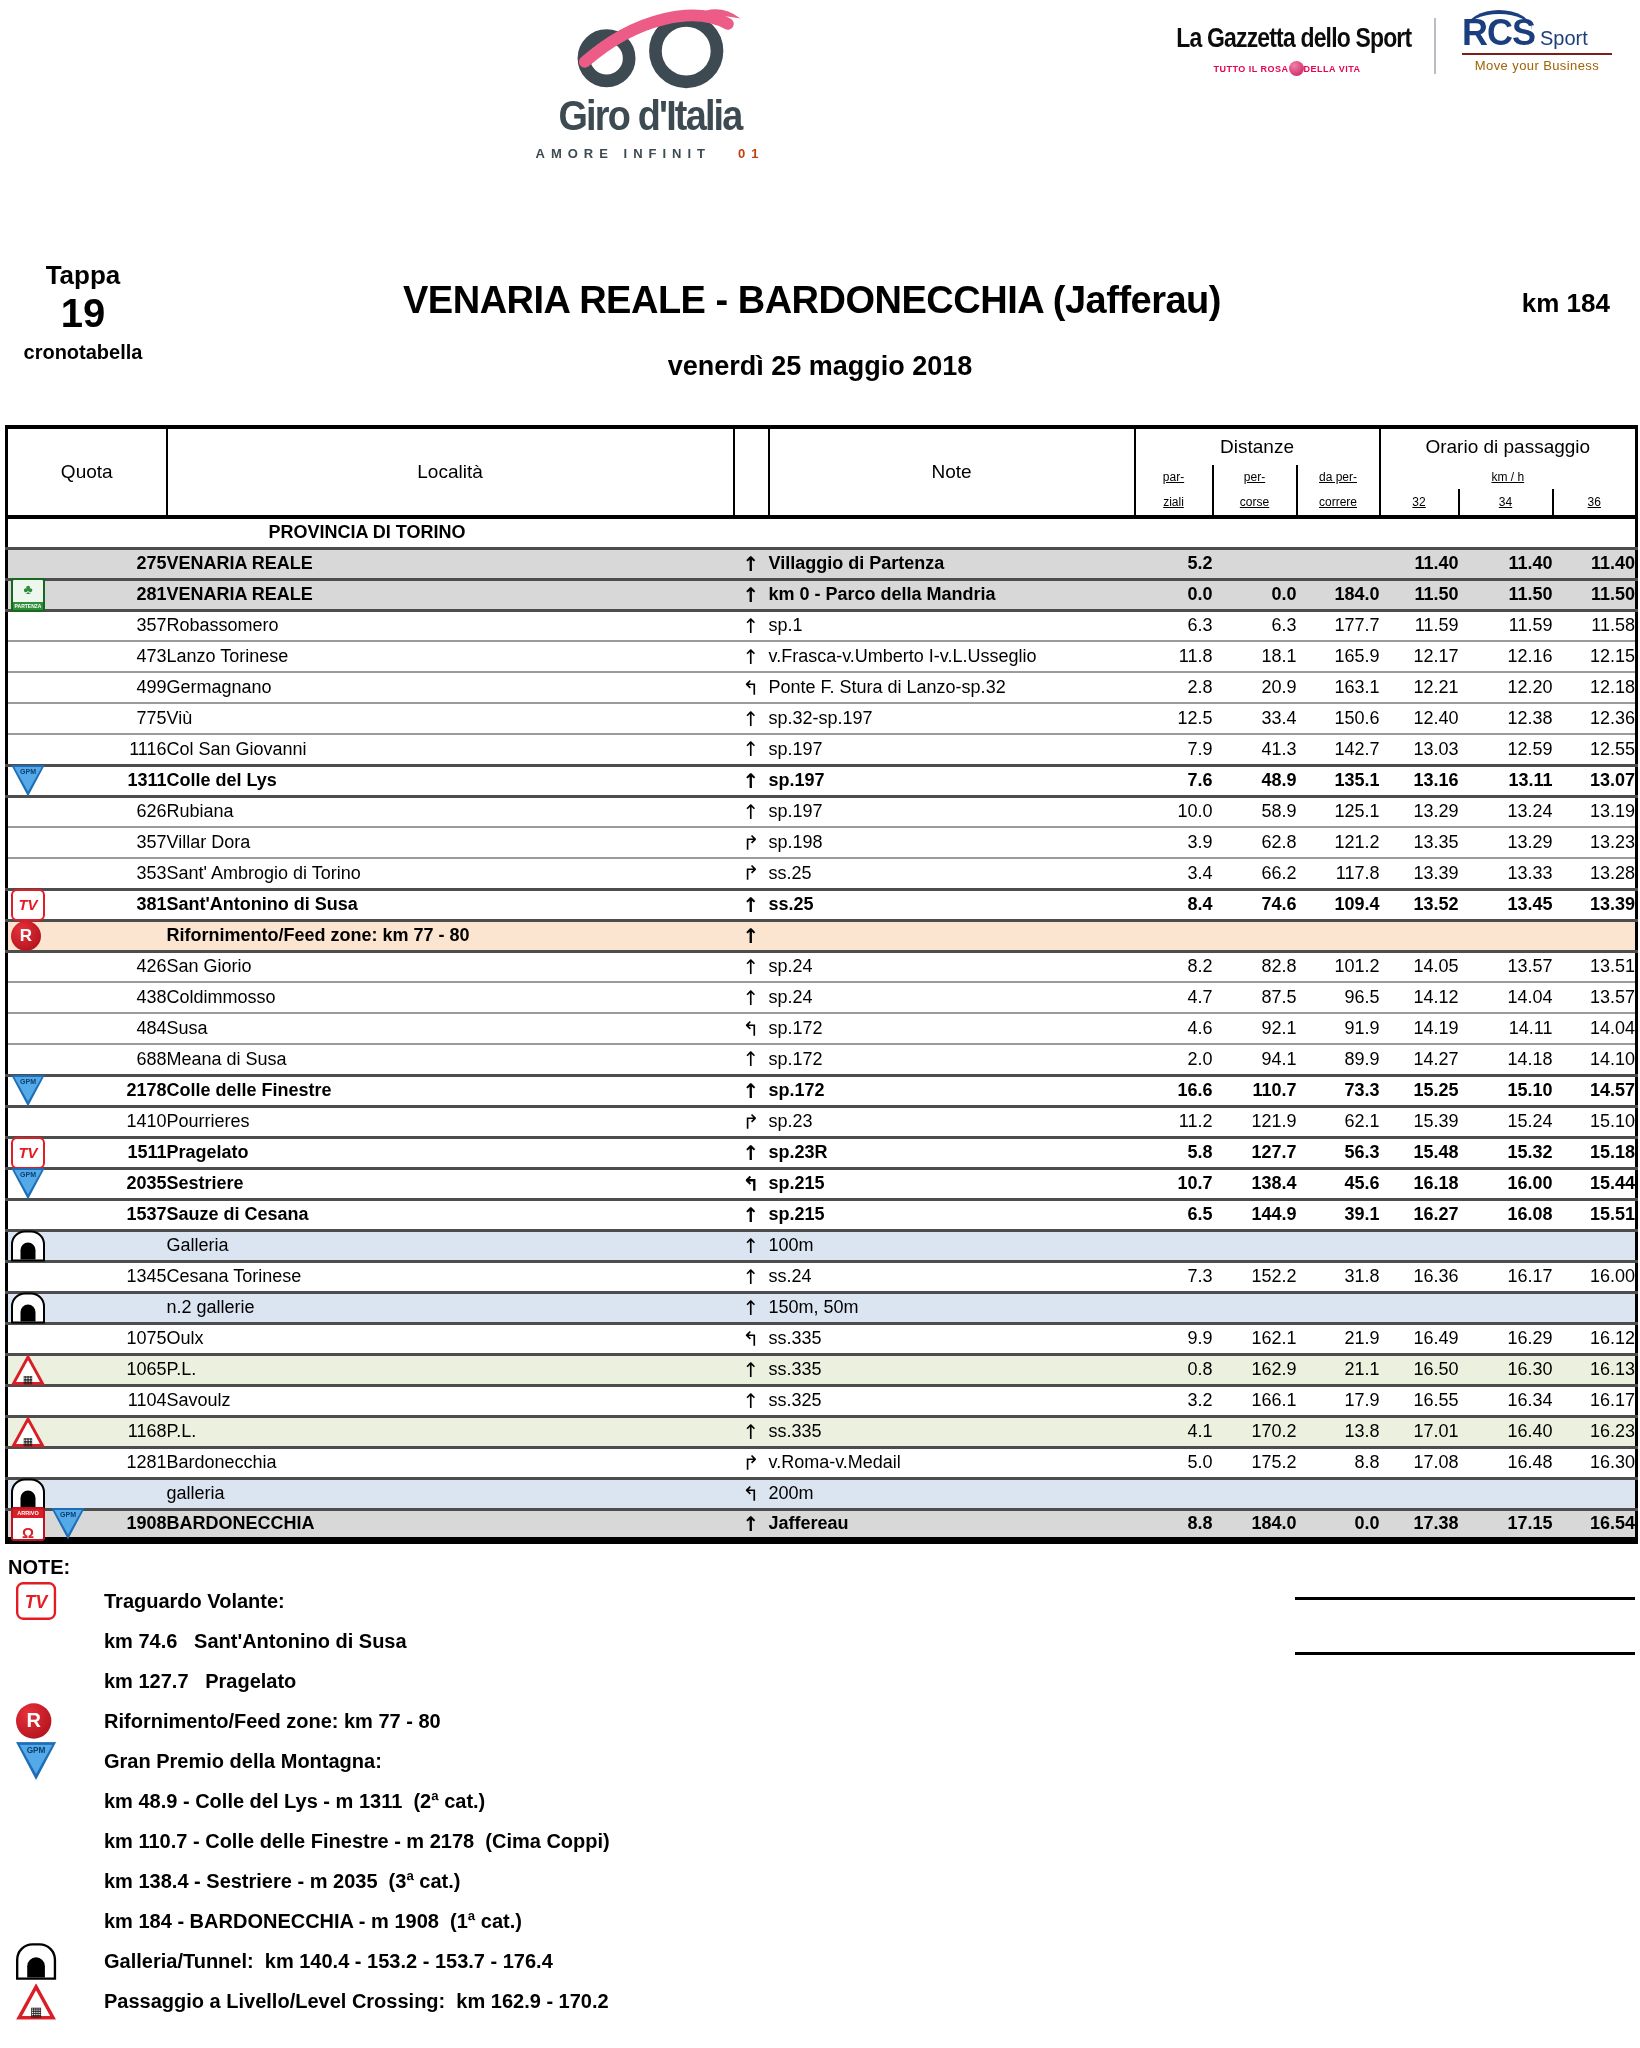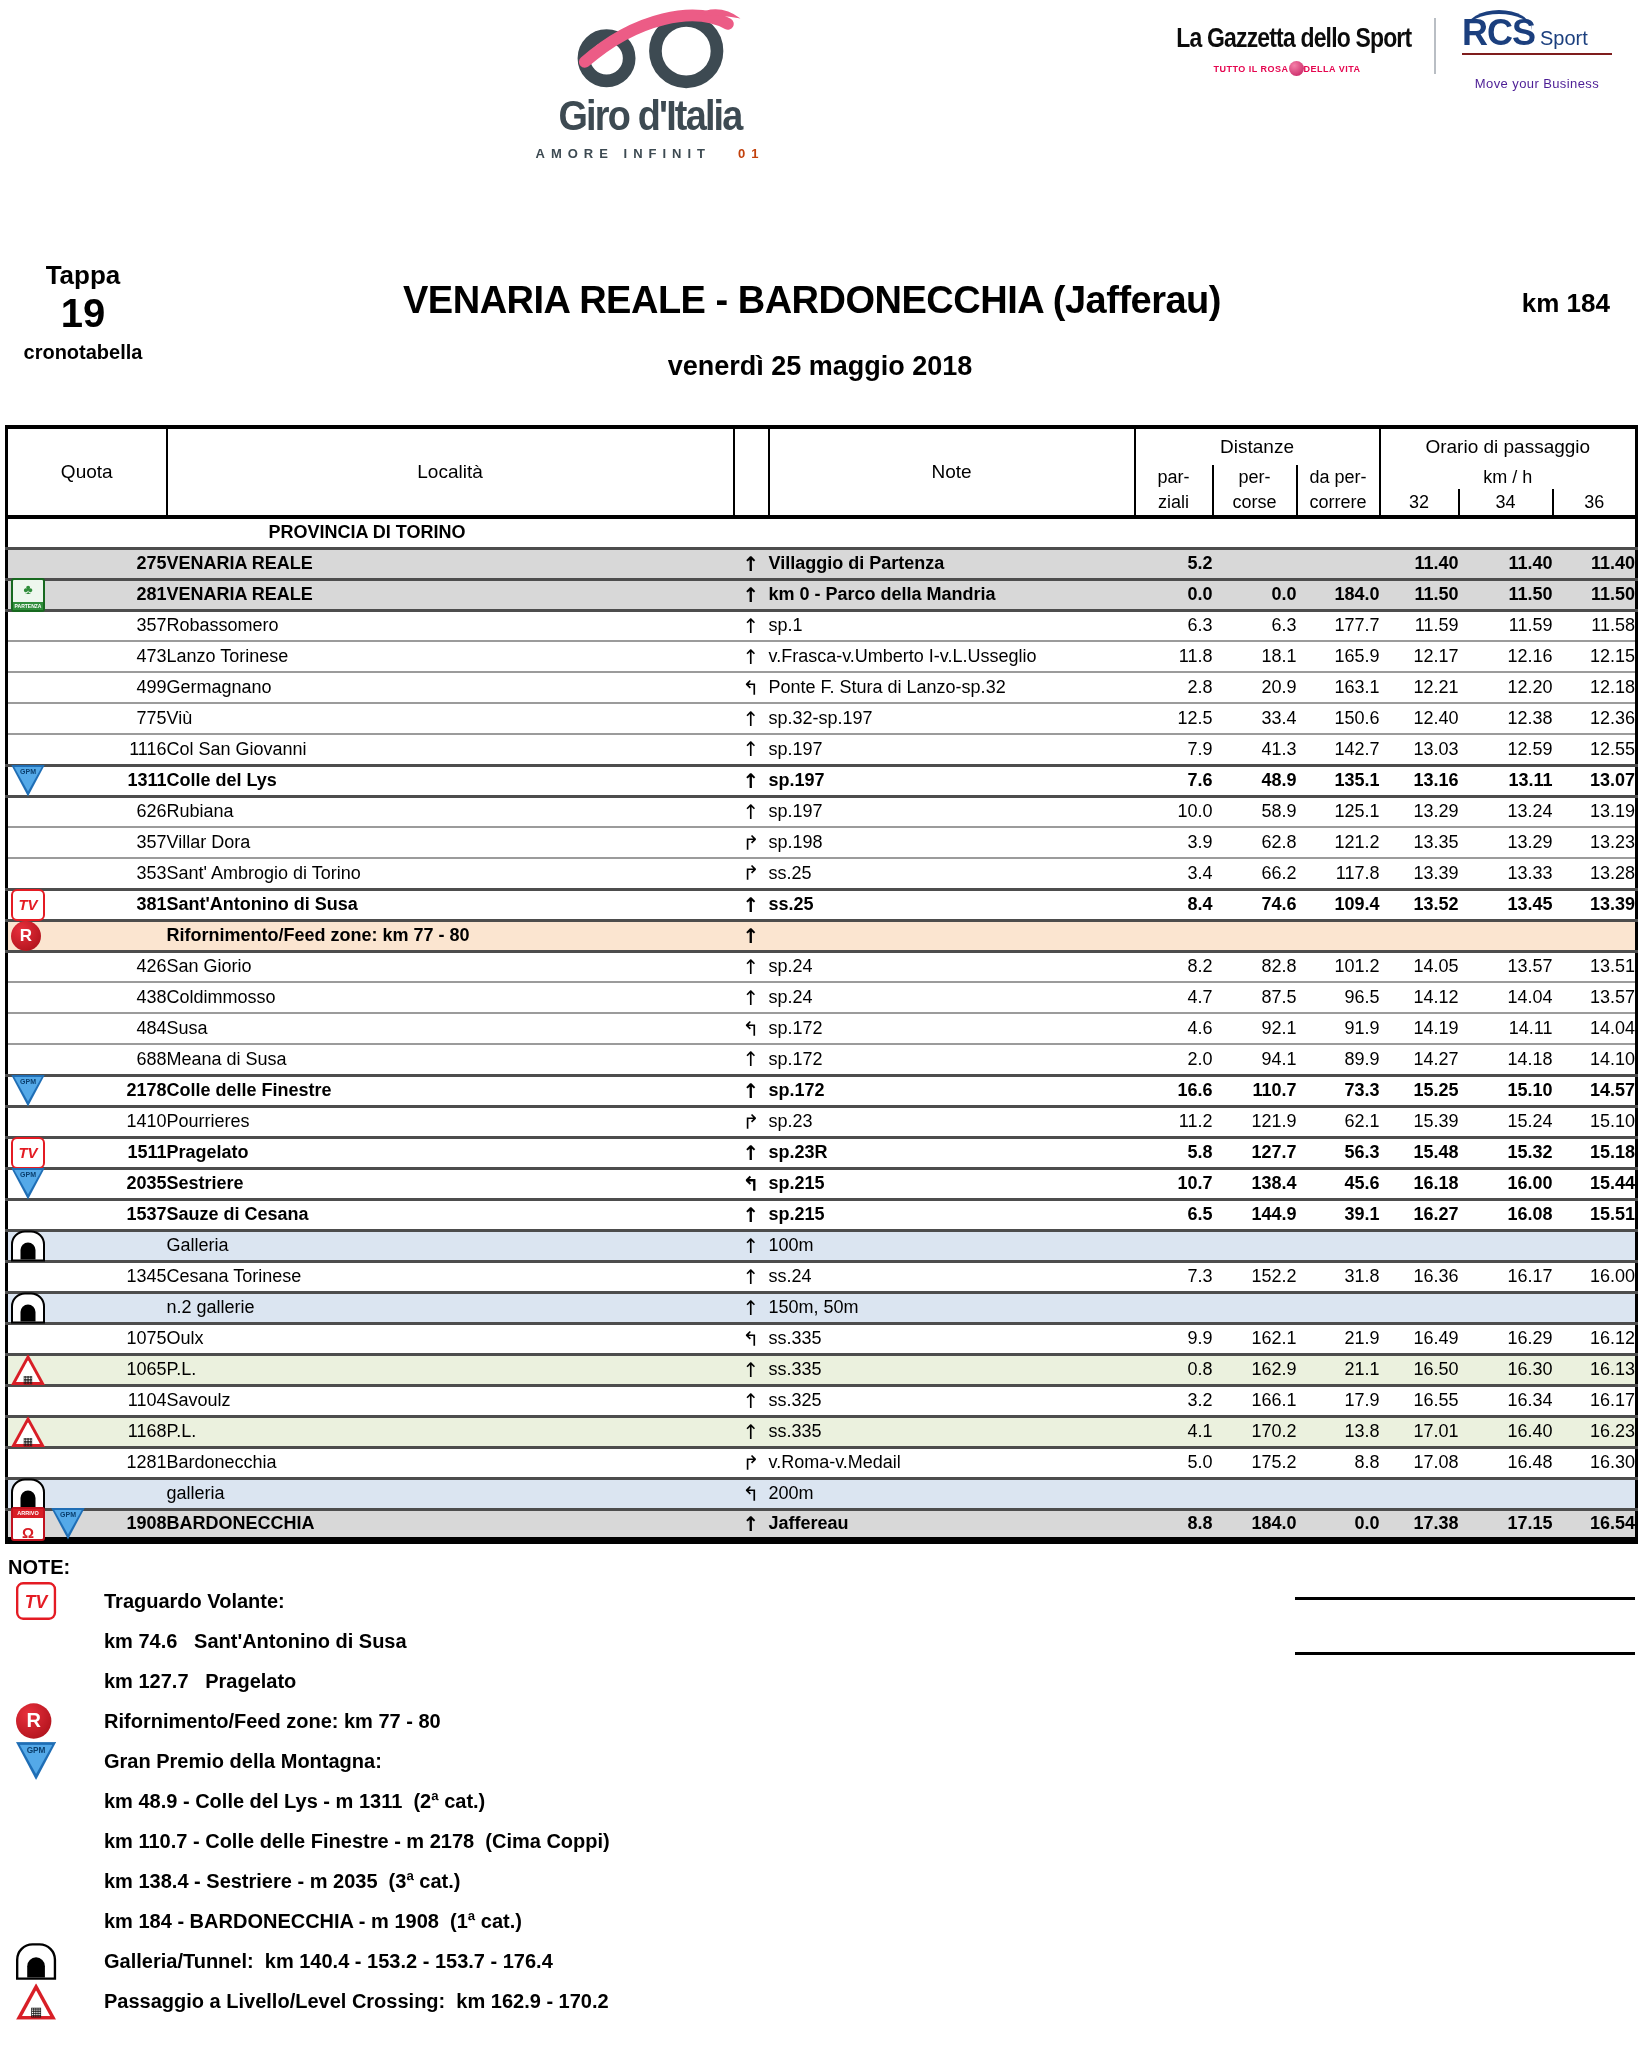--- a/index.html
+++ b/index.html
@@ -20,21 +20,21 @@
   .gaz-ball{width:15px;height:15px;border-radius:50%;
             background:radial-gradient(circle at 35% 30%,#f47fa8,#c2185b);}
   .press-divider{position:absolute;left:1434px;top:18px;height:56px;border-left:2px solid #b9bec4;}
   .rcs{position:absolute;left:1462px;top:16px;width:170px;}
   .rcs-top{position:relative;display:flex;align-items:baseline;border-bottom:2px solid #7f1d1d;
            padding-bottom:3px;width:150px;}
   .rcs-word{font-size:36px;font-weight:700;color:#1b3f7e;letter-spacing:-1px;line-height:34px;}
   .rcs-sport{font-size:20px;color:#1b3f7e;margin-left:5px;}
   .rcs-swoosh{position:absolute;top:-6px;left:4px;width:66px;height:16px;border-top:4px solid #1b3f7e;
               border-radius:50% 50% 0 0/100% 100% 0 0;}
-  .rcs-tag{font-size:13px;color:#4c1d95;margin-top:21px;text-align:center;letter-spacing:.4px;width:150px;}
+  .rcs-tag{font-size:13px;color:#a16207;margin-top:3px;text-align:center;letter-spacing:.4px;width:150px;}
 
   
   .stage-box{position:absolute;left:16px;top:260px;width:134px;text-align:center;}
   .stage-label{font-size:26px;font-weight:700;}
   .stage-num{font-size:40px;font-weight:700;line-height:44px;}
   .stage-sub{font-size:20px;font-weight:700;margin-top:6px;}
   .race-title{position:absolute;left:0;right:16px;top:279px;text-align:center;
               font-size:38px;font-weight:700;letter-spacing:-.5px;}
   .race-date{position:absolute;left:0;right:0;top:351px;text-align:center;font-size:27px;font-weight:700;}
   .race-km{position:absolute;right:30px;top:288px;font-size:26px;font-weight:700;}
@@ -43,21 +43,21 @@
   table.timetable{position:absolute;top:425px;left:5px;width:1630px;border-collapse:collapse;
                   table-layout:fixed;font-size:18px;border:3px solid #000;border-top-width:4px;
                   border-bottom:7px solid #000;}
   .timetable thead{border-bottom:4px solid #000;}
   .timetable th{font-weight:400;font-size:19px;padding:0;text-align:center;vertical-align:middle;}
   .hr1 th{height:36px;}
   .hr2 th{height:24px;}
   .hr3 th{height:26px;}
   .h-quota,.h-localita,.h-note,.h-distanze,.h-orario{font-weight:700;}
   .h-quota,.h-localita,.h-arrow,.h-note,.h-distanze,.h-par,.h-per,.h-daper,.h-32,.h-34{border-right:2px solid #000;}
-  .hr2 th,.hr3 th{font-size:18px;}
+  .hr2 th,.hr3 th{font-size:12px;text-decoration:underline;}
 
   .timetable td{padding:0;vertical-align:middle;border-top:2px solid #9b9b9b;}
   .timetable tbody tr{height:31px;}
   .td-quota{text-align:right;padding-right:12px;position:relative;}
   .td-localita{padding-left:22px;text-align:left;}
   .td-arrow{text-align:center;font-size:20px;font-family:"DejaVu Sans",sans-serif;}
   .td-note{padding-left:24px;text-align:left;}
   .td-num{text-align:right;padding-right:8px;}
   .row-bold td{font-weight:700;}
   .row-emph td{border-top:3px solid #4d4d4d;border-bottom:3px solid #4d4d4d;}

